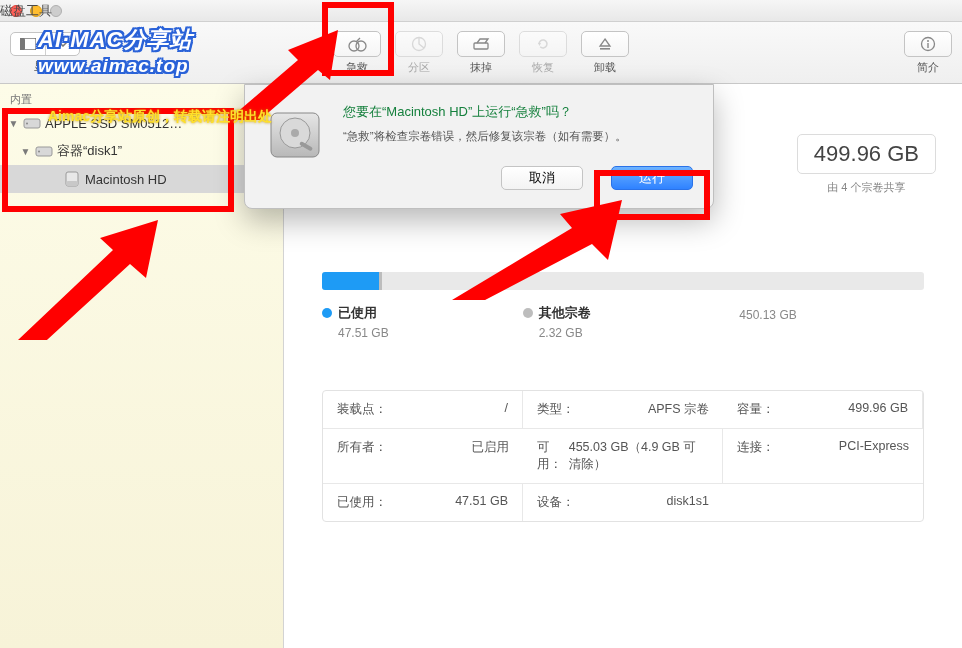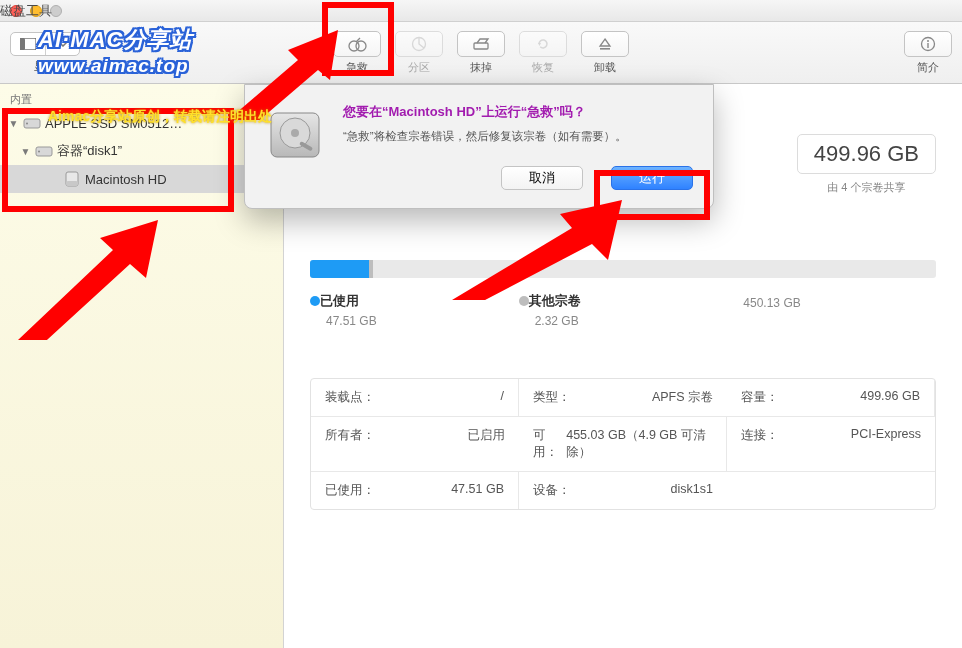--- a/index.html
+++ b/index.html
@@ -36,48 +36,48 @@
 .sb-section{font-size:11px;color:#777;padding:4px 10px 2px}
 .sb-row{display:flex;align-items:center;font-size:13px;color:#333;padding:5px 0 5px 8px;gap:4px}
 .sb-row .disc{width:11px;text-align:center;color:#7a7a7a;font-size:10px}
 .sb-row.selected{background:#d8d8d8}
 .sb-row.l1{padding-left:8px}
 .sb-row.l2{padding-left:20px}
 .sb-row.l3{padding-left:48px}
 .sb-icon{width:18px;height:18px;display:flex;align-items:center;justify-content:center}
 
 
-.content{flex:1;background:#fff;position:relative;padding:0}
+.content{flex:1;background:#fff;position:relative;padding:12px}
 .capacity{position:absolute;right:26px;top:50px;text-align:center}
 .capacity .num{font-size:22px;color:#444;border:1px solid #dcdcdc;border-radius:5px;padding:6px 16px;background:#fff}
 .capacity .sub{font-size:11px;color:#888;margin-top:6px}
 .usage-bar{margin:176px 26px 0 26px;height:18px;background:#e9e9e9;border-radius:3px;overflow:hidden;display:flex}
 .usage-bar .seg1{background:#1e9bf5}
 .usage-bar .seg2{background:#bdbdbd}
 .usage-legend{display:flex;margin:14px 26px 0 26px;gap:0}
 .usage-legend .col{flex:1}
-.usage-legend .hd{display:flex;align-items:center;font-size:13px;color:#333;font-weight:600}
+.usage-legend .hd{display:flex;align-items:center;gap:6px;font-size:13px;color:#333;font-weight:600}
 .usage-legend .hd .dot{width:10px;height:10px;border-radius:50%}
 .usage-legend .val{font-size:12px;color:#888;margin-top:4px;margin-left:16px}
 .c-blue{background:#1e9bf5}
 .c-gray{background:#bdbdbd}
 .c-white{background:#fff;border:1px solid #ccc}
 
 .info-grid{margin:50px 26px 0 26px;border:1px solid #e2e2e2;border-radius:4px;display:grid;grid-template-columns:1fr 1fr 1fr}
 .info-cell{display:flex;justify-content:space-between;padding:10px 14px;font-size:12.5px;color:#555;border-bottom:1px solid #e8e8e8}
 .info-cell:nth-child(odd){border-right:1px solid #e8e8e8}
 .info-cell:nth-last-child(-n+2){border-bottom:none}
 .info-cell .k{color:#555}
 .info-cell .v{color:#555}
 
 
 .dialog{position:absolute;left:244px;top:84px;width:470px;background:#f2f2f2;border:1px solid #bfbfbf;border-bottom-left-radius:8px;border-bottom-right-radius:8px;box-shadow:0 12px 30px rgba(0,0,0,.28);padding:18px 20px 18px 18px;display:flex;gap:16px}
 .dialog .hd-ic{width:64px;height:64px;flex:none}
 .dialog .body{flex:1}
-.dialog .title-t{font-size:13px;font-weight:700;color:#a21caf;margin-bottom:8px}
+.dialog .title-t{font-size:13px;font-weight:400;color:#15803d;margin-bottom:8px}
 .dialog .msg{font-size:11.5px;color:#555;margin-bottom:22px}
 .dialog .btns{display:flex;justify-content:flex-end;gap:28px}
 .dialog .btn{min-width:82px;height:24px;border-radius:5px;font-size:13px;border:1px solid #c4c4c4;background:linear-gradient(#fff,#f3f3f3)}
 .dialog .btn.primary{background:linear-gradient(#6db3ff,#2f82ff);border-color:#2a72e8;color:#fff}
 
 
 .anno{position:absolute;pointer-events:none}
 .red-box{border:6px solid #ff0000}
 .watermark{position:absolute;left:38px;top:26px;color:#fff;font-weight:700;font-style:italic;text-shadow:-2px 0 #2a62d8,2px 0 #2a62d8,0 -2px #2a62d8,0 2px #2a62d8,-2px -2px #2a62d8,2px 2px #2a62d8,-2px 2px #2a62d8,2px -2px #2a62d8;font-family:Arial,sans-serif;line-height:1.25}
 .watermark .l1{font-size:22px;letter-spacing:1px}

